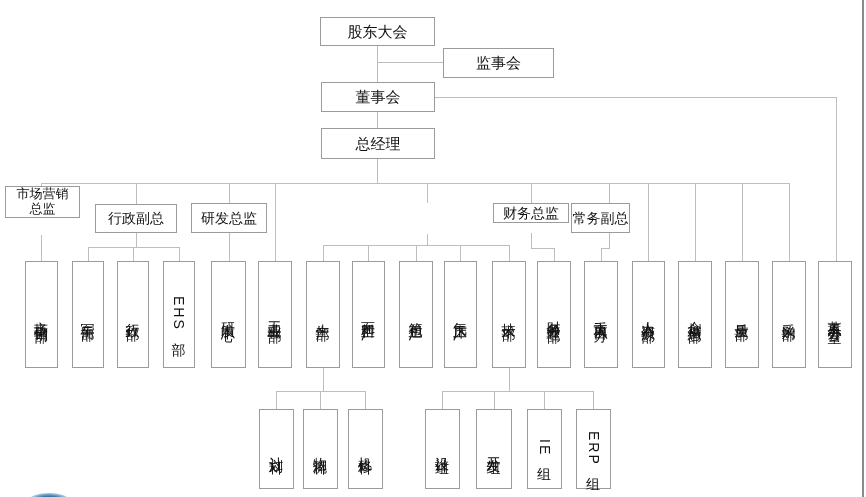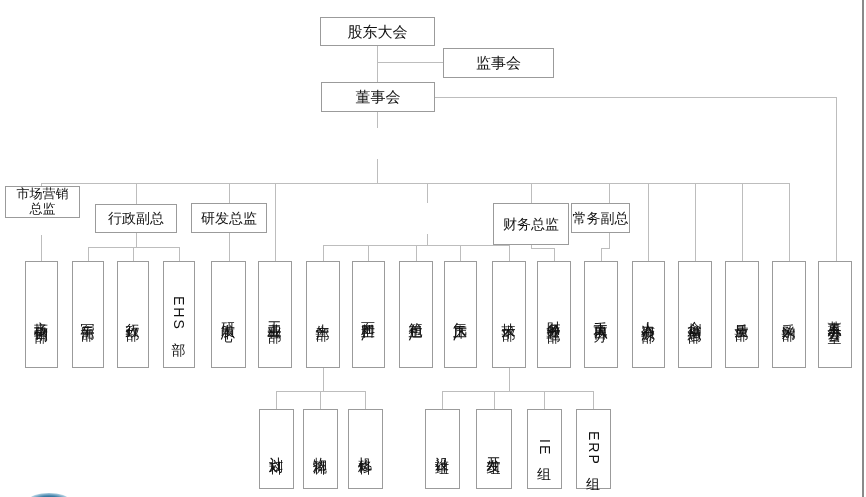--- a/index.html
+++ b/index.html
@@ -90,27 +90,28 @@
   <i class="ln" style="left:509px;top:368px;width:1px;height:23px"></i>
   <i class="ln" style="left:442px;top:391px;width:152px;height:1px"></i>
   <i class="ln" style="left:442px;top:391px;width:1px;height:18px"></i>
   <i class="ln" style="left:494px;top:391px;width:1px;height:18px"></i>
   <i class="ln" style="left:544px;top:391px;width:1px;height:18px"></i>
   <i class="ln" style="left:593px;top:391px;width:1px;height:18px"></i>
 
   <div class="node top" style="left:320px;top:17px;width:115px;height:29px">股东大会</div>
   <div class="node top" style="left:321px;top:82px;width:114px;height:30px">董事会</div>
   <div class="node top" style="left:443px;top:48px;width:111px;height:30px">监事会</div>
+  <div class="node top" style="left:321px;top:128px;width:114px;height:31px">总经理</div>
 
   <div class="node twoline" style="left:5px;top:186px;width:75px;height:32px">
     <span class="wrap"><span>市场营销</span><span>总监</span></span>
   </div>
   <div class="node" style="left:191px;top:203px;width:76px;height:30px">研发总监</div>
   <div class="node" style="left:95px;top:204px;width:82px;height:29px">行政副总</div>
-  <div class="node" style="left:493px;top:203px;width:76px;height:42px">财务总监</div>
+  <div class="node" style="left:493px;top:203px;width:76px;height:20px">财务总监</div>
   <div class="node" style="left:571px;top:203px;width:59px;height:30px">常务副总</div>
 
   <div class="vnode" style="left:25px;top:261px;width:33px;height:107px">市场营销部</div>
   <div class="vnode" style="left:72px;top:261px;width:32px;height:107px">军需部</div>
   <div class="vnode" style="left:117px;top:261px;width:32px;height:107px">行政部</div>
   <div class="vnode" style="left:163px;top:261px;width:32px;height:107px">EHS部</div>
   <div class="vnode" style="left:211px;top:261px;width:35px;height:107px">研发中心</div>
   <div class="vnode" style="left:258px;top:261px;width:34px;height:107px">工业工程部</div>
   <div class="vnode" style="left:306px;top:261px;width:34px;height:107px">生产部</div>
   <div class="vnode" style="left:352px;top:261px;width:33px;height:107px">面料工厂</div>

